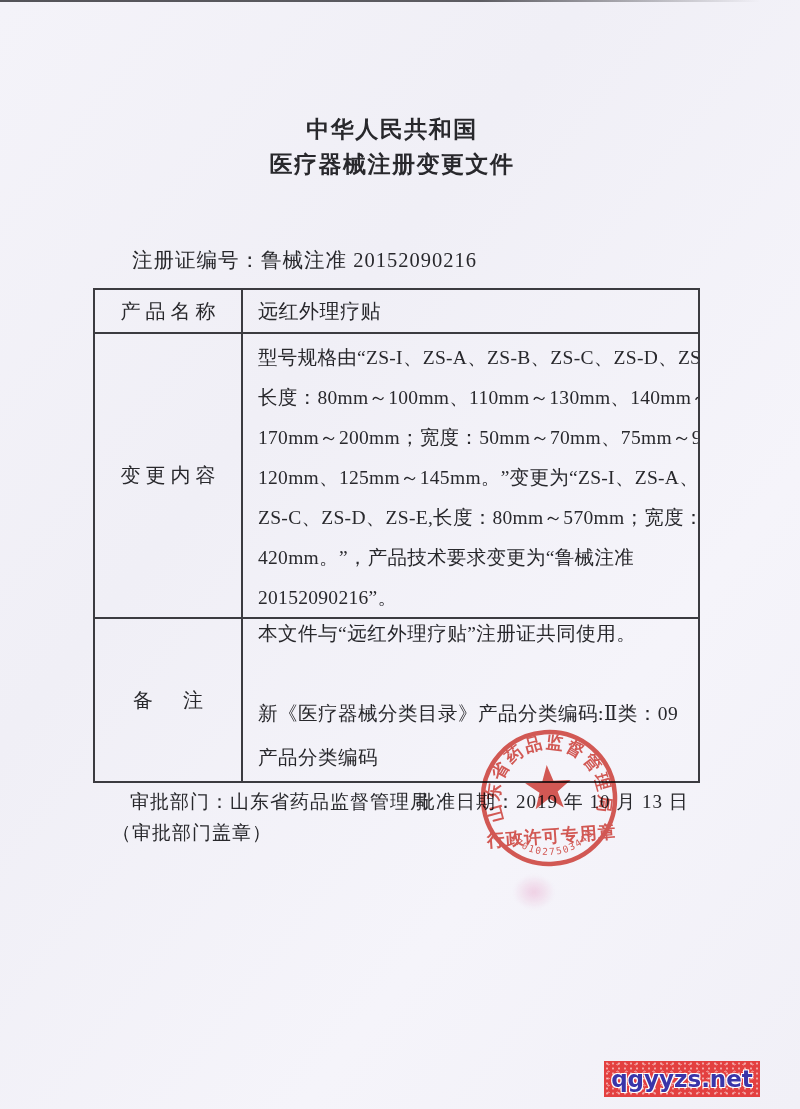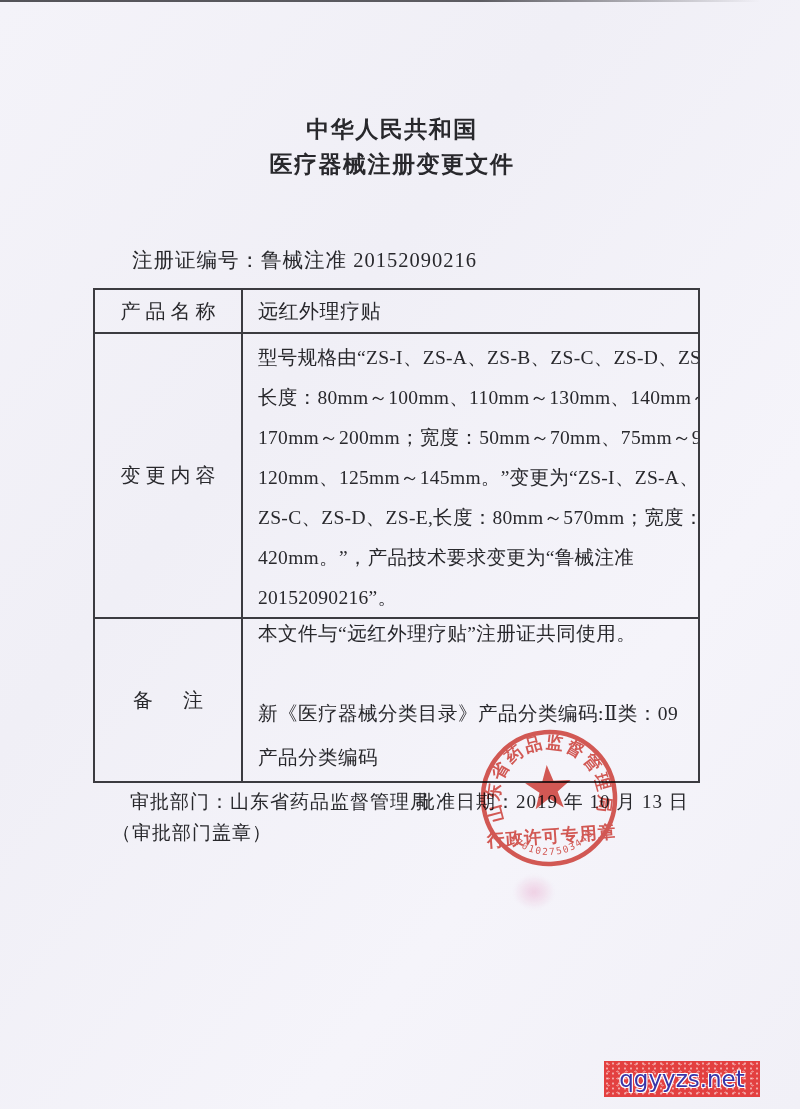--- a/index.html
+++ b/index.html
@@ -38,21 +38,21 @@
   .stampnum{font-size:9.5px;letter-spacing:1.6px;font-family:"DejaVu Sans Mono",monospace;}
   .smudge{position:absolute;left:505px;top:868px;width:58px;height:48px;
     background:radial-gradient(closest-side,rgba(226,125,178,.30),rgba(226,125,178,0) 72%);
     filter:blur(1.5px);}
   .watermark{position:absolute;left:604px;top:1061px;width:156px;height:36px;
     background-color:#e34040;
     background-image:radial-gradient(rgba(255,255,255,.55) 1px,transparent 1.5px),
       radial-gradient(rgba(255,225,225,.45) 1px,transparent 1.6px);
     background-size:6px 5px,9px 7px;
     display:flex;align-items:center;justify-content:center;}
-  .watermark-text{font-family:"DejaVu Sans",sans-serif;font-weight:400;font-size:23px;
+  .watermark-text{font-family:"DejaVu Sans",sans-serif;font-weight:700;font-size:23px;
     color:#3a35a9;letter-spacing:0;
     text-shadow:-1px -1px 0 #fff,1px -1px 0 #fff,-1px 1px 0 #fff,1px 1px 0 #fff;}
 </style>
 </head>
 <body>
 
 <div class="page">
   <div class="top-edge"></div>
 
   <div class="title">

